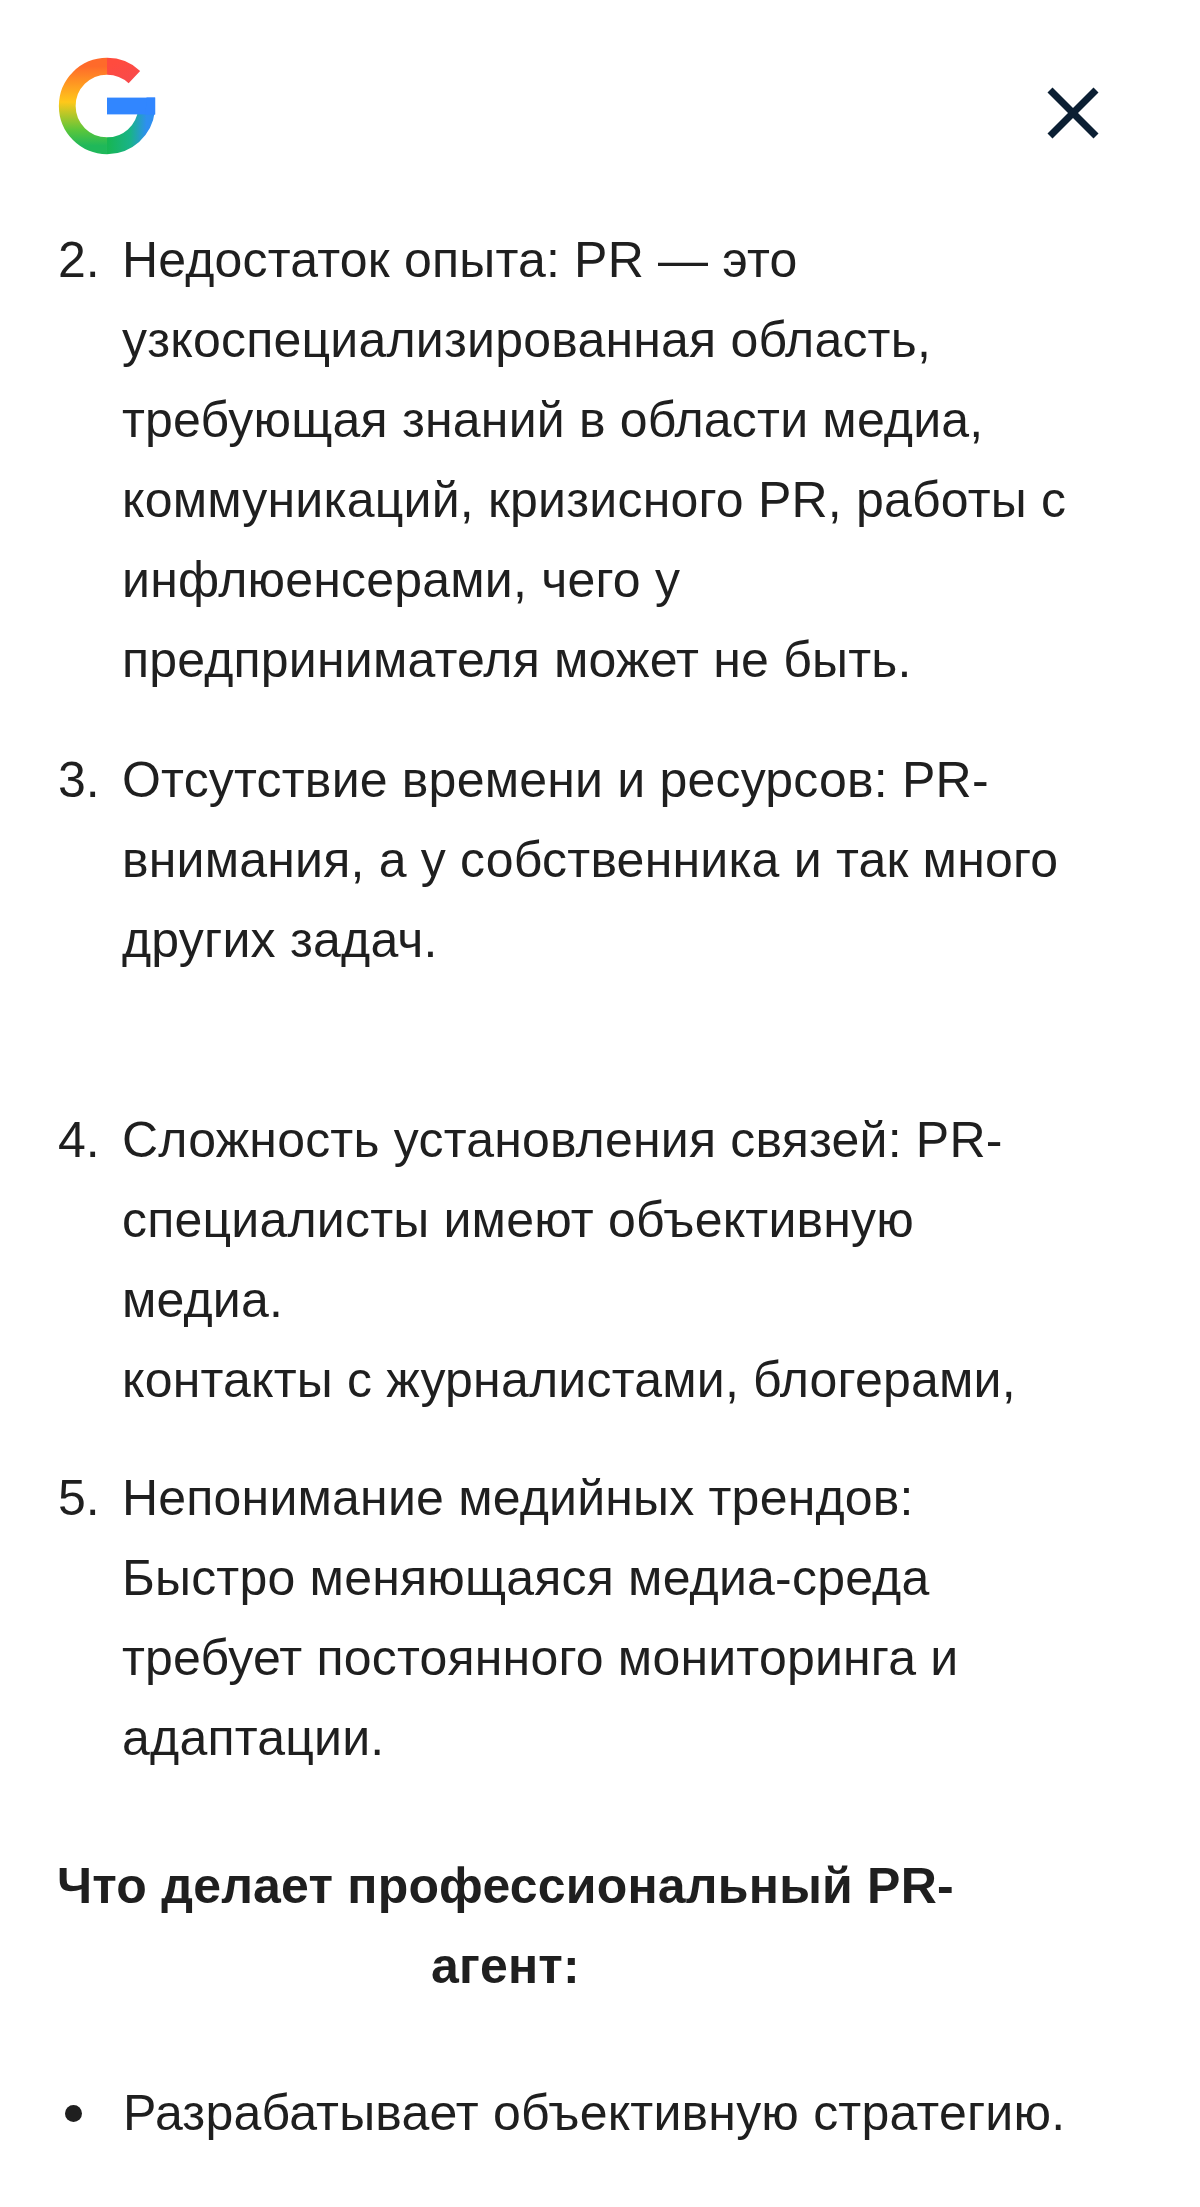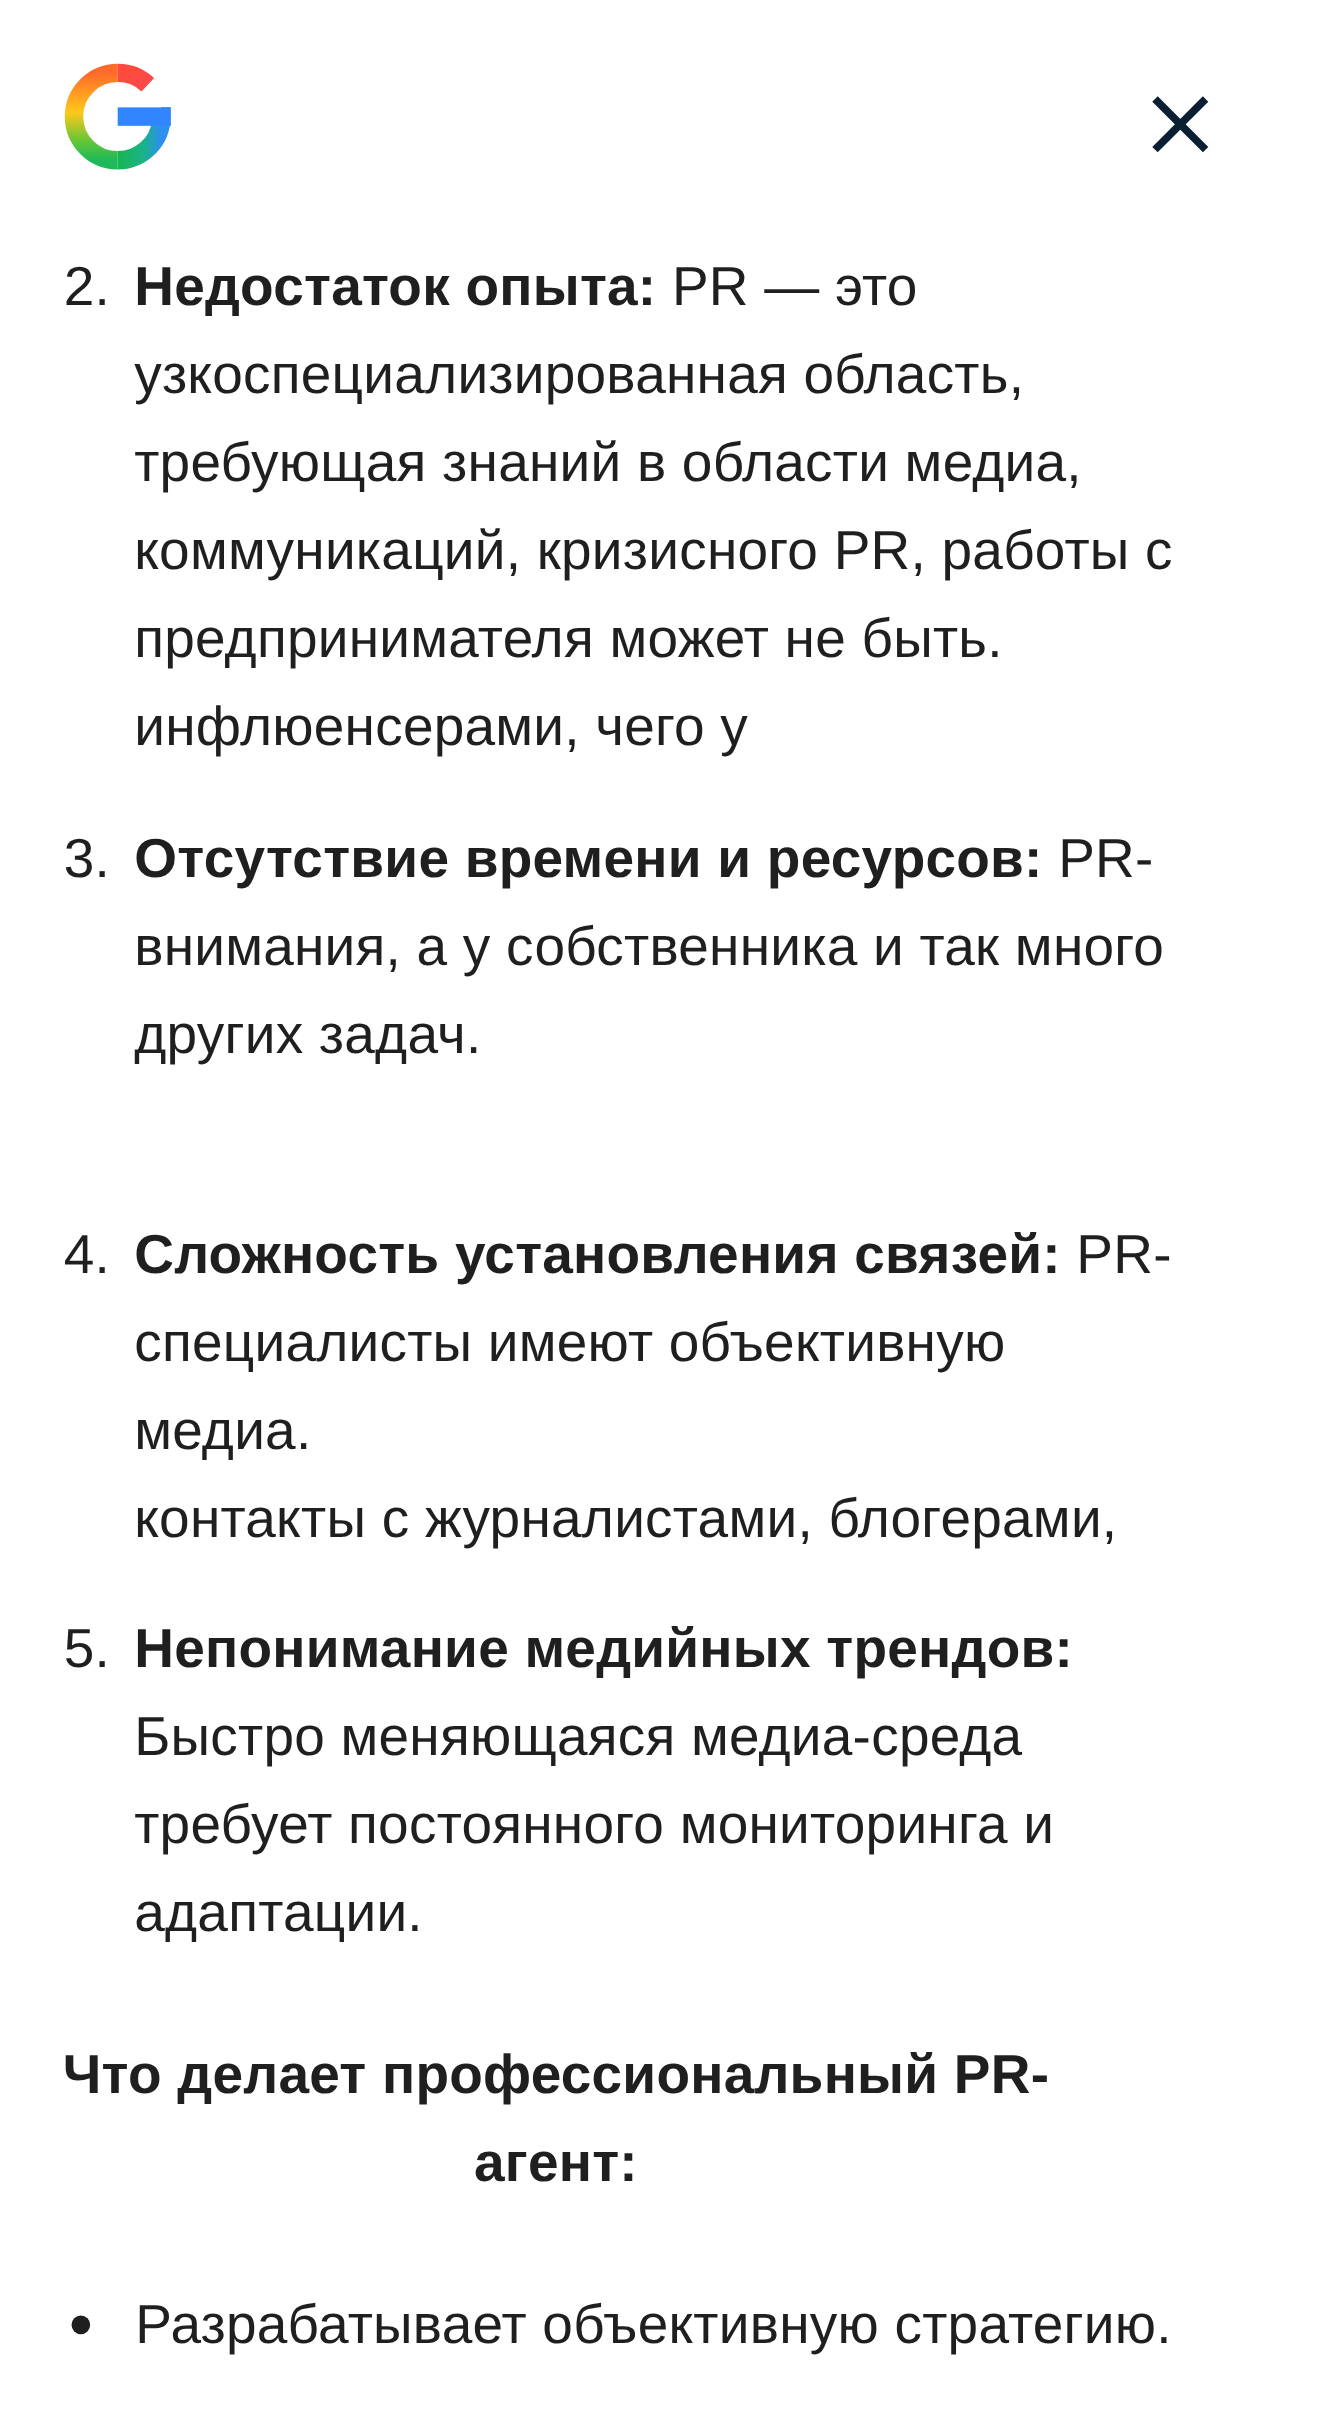--- a/index.html
+++ b/index.html
@@ -65,21 +65,21 @@
     top: 0;
   }
   .line {
     display: block;
     font-size: 50px;
     line-height: 80px;
     height: 80px;
     white-space: nowrap;
     letter-spacing: 0.2px;
   }
-  .b { font-weight: 700; }
+  .b { font-weight: 400; }
   .heading {
     position: absolute;
     left: 57px;
   }
   .heading .line { font-weight: 700; text-align: center; }
   .bullet-item {
     position: absolute;
     left: 0;
     width: 1200px;
   }
@@ -136,22 +136,22 @@
 
 <div class="content">
 
   <div class="item" style="top:220px;">
     <span class="num">2.</span>
     <div class="lines">
       <span class="line"><span class="b">Недостаток опыта:</span><span> PR — это</span></span>
       <span class="line">узкоспециализированная область,</span>
       <span class="line">требующая знаний в области медиа,</span>
       <span class="line">коммуникаций, кризисного PR, работы с</span>
+      <span class="line">инфлюенсерами, чего у</span>
       <span class="line">предпринимателя может не быть.</span>
-      <span class="line">инфлюенсерами, чего у</span>
     </div>
   </div>
 
   <div class="item" style="top:740px;">
     <span class="num">3.</span>
     <div class="lines">
       <span class="line"><span class="b">Отсутствие времени и ресурсов:</span><span> PR-</span></span>
       <span class="line">внимания, а у собственника и так много</span>
       <span class="line">других задач.</span>
     </div>

